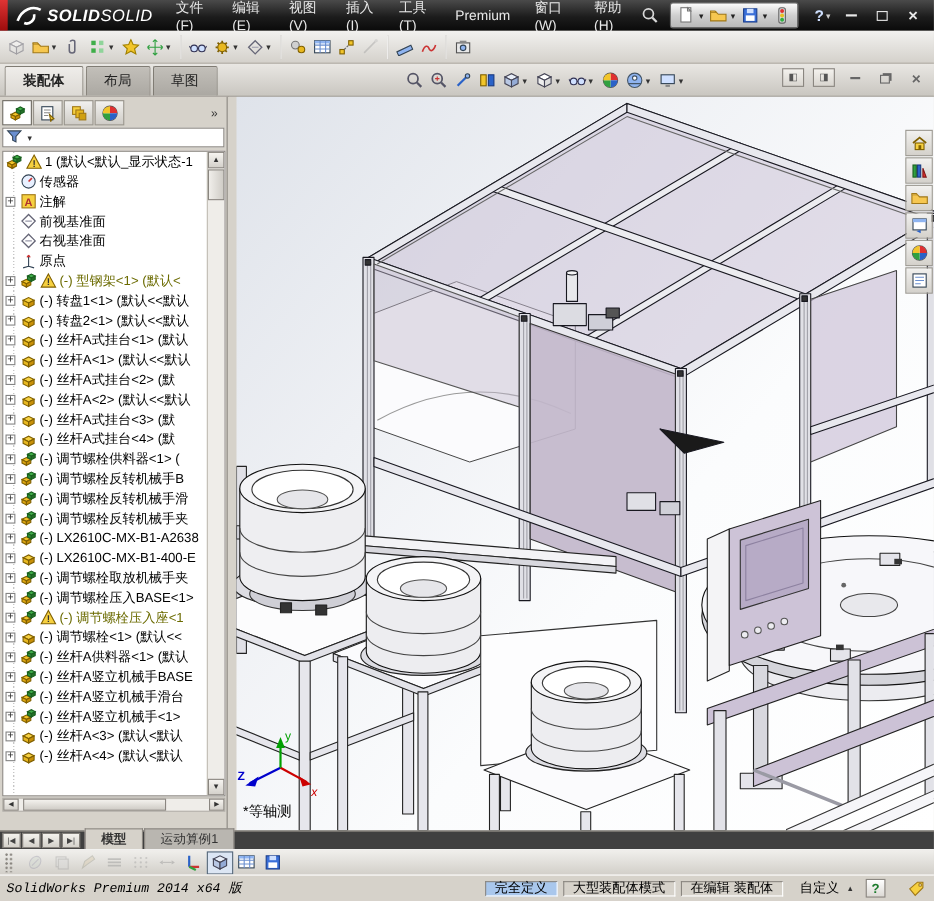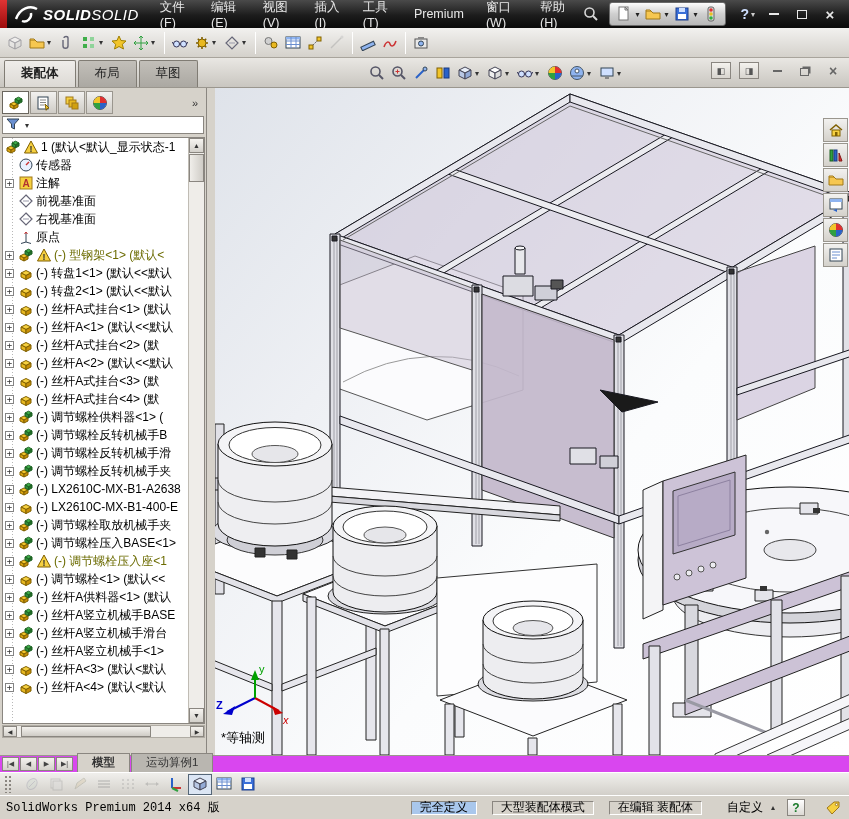--- a/index.html
+++ b/index.html
@@ -89,42 +89,42 @@
   .splitter { position:absolute; left:208px; top:0; width:7px; height:667px; background:#d6d2ca; }
 
   .viewport { position:absolute; left:215px; top:0; width:634px; height:667px;
     background:linear-gradient(130deg,#dfe3ea 0%,#eef0f4 30%,#fbfcfd 60%,#ffffff 100%); }
   .viewport svg.scene { position:absolute; left:0; top:0; }
   .taskpane { position:absolute; right:0; top:30px; width:26px; display:flex; flex-direction:column; gap:1px; }
   .tpbtn { width:25px; height:24px; border:1px solid #9a968e; background:linear-gradient(#f2f1ef,#d4d1cb);
     display:flex; align-items:center; justify-content:center; }
 
   
-  .bottomtabs { position:absolute; left:0; top:755px; width:849px; height:17px; background:#d946ef; border-top:1px solid #9a968e; display:flex; align-items:flex-end; }
+  .bottomtabs { position:absolute; left:0; top:755px; width:849px; height:17px; background:#404040; border-top:1px solid #9a968e; display:flex; align-items:flex-end; }
   .navbtns { display:flex; gap:1px; padding:1px 4px 1px 2px; }
   .nbtn { width:17px; height:14px; border:1px solid #8a8680; background:linear-gradient(#f4f2ee,#d4d1cb);
     font-size:7px; color:#444; display:flex; align-items:center; justify-content:center; }
   .mtab { padding:1px 14px 2px; font-size:11.5px; border:1px solid #8a8680; border-bottom:none; background:#b9b6b0; color:#333; margin-right:1px; }
   .mtab.active { background:#d6d2ca; font-weight:bold; }
 
   
   .filterbar { position:absolute; left:0; top:772px; width:849px; height:23px;
     background:linear-gradient(#f0efec,#d2cfc9); border-top:1px solid #fff; display:flex; align-items:center; }
   .drag-handle { width:8px; height:18px; margin:0 8px 0 4px;
     background-image:radial-gradient(circle,#8a8680 1px,transparent 1.2px); background-size:4px 4px; }
   .fbtn { width:24px; height:21px; display:flex; align-items:center; justify-content:center; border:1px solid transparent; }
   .fbtn.disabled { opacity:.38; }
   .fbtn.pressed { background:#dce6f4; border:1px solid #567; }
 
   
   .statusbar { position:absolute; left:0; top:795px; width:849px; height:24px; background:#d6d2ca;
     border-top:1px solid #fff; display:flex; align-items:center; font-size:12px; }
   .sb-version { padding-left:6px; flex:1 1 auto; color:#000;
-    font-family:"Liberation Mono","DejaVu Sans Mono",monospace; font-size:12px; }
-  .sb-cell { height:14px; display:flex; align-items:center; padding:0 8px; margin-right:15px;
+    font-family:"Liberation Mono","DejaVu Sans Mono",monospace; font-size:12px;font-style:italic; }
+  .sb-cell { height:14px; display:flex; align-items:center; padding:0 8px; margin-right:5px;
     border:1px solid; border-color:#8a8680 #fff #fff #8a8680; background:#d6d2ca; white-space:nowrap; }
   .sb-cell.blue { background:#a9c7ec; }
   .sb-custom { display:flex; align-items:center; gap:6px; padding:0 10px; }
   .sb-help { width:18px; height:17px; border:1px solid #8a8680; background:linear-gradient(#fff,#dcd9d4);
     display:flex; align-items:center; justify-content:center; margin-right:16px; }
   .sb-tag { width:24px; display:flex; align-items:center; justify-content:center; margin-right:4px; }
 </style>
 </head>
 <body>
 

